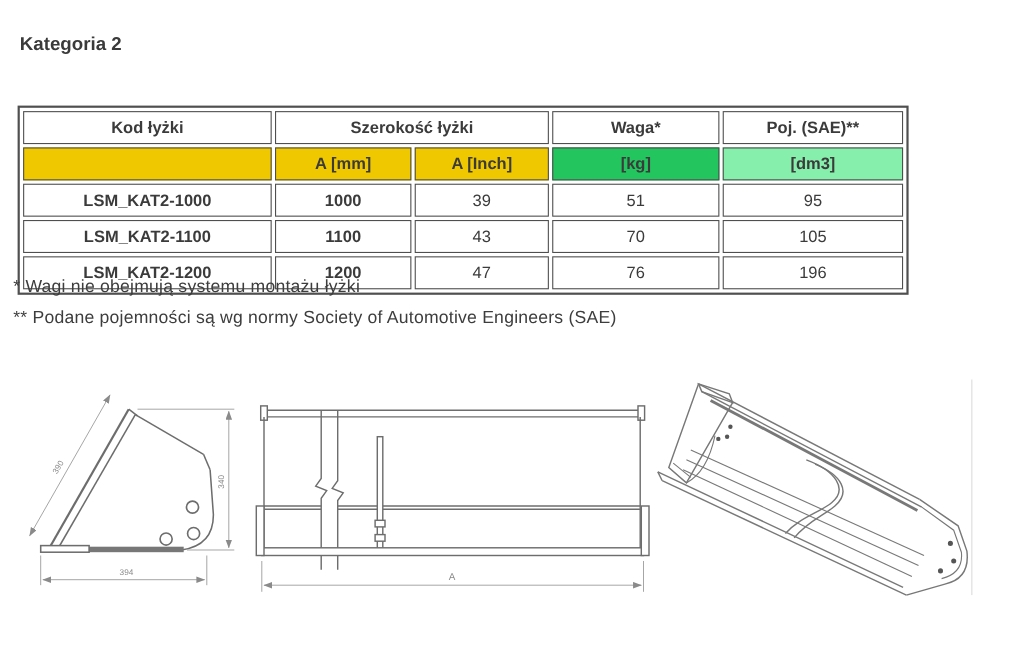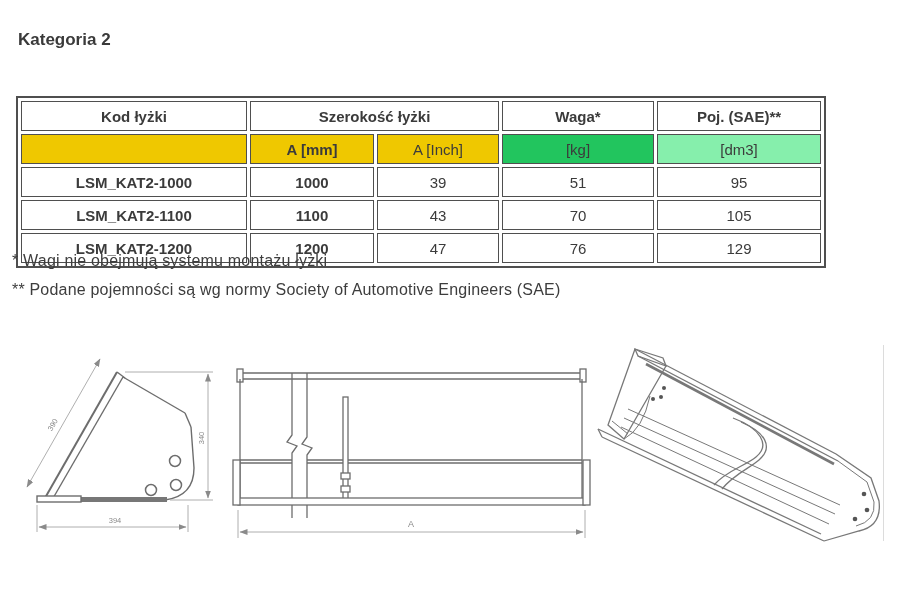--- a/index.html
+++ b/index.html
@@ -14,21 +14,21 @@
   table.spec{
     position:absolute;left:16px;top:56px;
     border-collapse:separate;border-spacing:3px;
     border:2px solid #4f4f4f;background:#fff;margin-top:40px;
   }
   table.spec td{
     border:1px solid #4f4f4f;text-align:center;vertical-align:middle;
     height:26px;padding:1px 6px;font-size:15px;color:#3b3b3b;
   }
   td.hdr{font-weight:bold;font-size:15px;}
-  td.unit{font-size:13.5px;color:#50431a;font-weight:normal;}
+  td.unit{font-size:13.5px;color:#50431a;font-weight:bold;}
   td.c-kod{width:212px;font-weight:bold;}
   td.c-mm{width:110px;font-weight:bold;}
   td.c-inch{width:108px;color:#5a5a5a;}
   td.c-kg{width:138px;color:#5a5a5a;}
   td.c-dm{width:150px;color:#5a5a5a;}
   
   .footnote{position:absolute;left:12px;font-size:16px;color:#3d3d3d;letter-spacing:.2px;}
   .fn1{top:252px;}
   .fn2{top:281px;}
   
@@ -78,21 +78,21 @@
       <td class="c-mm">1100</td>
       <td class="c-inch">43</td>
       <td class="c-kg">70</td>
       <td class="c-dm">105</td>
     </tr>
     <tr>
       <td class="c-kod">LSM_KAT2-1200</td>
       <td class="c-mm">1200</td>
       <td class="c-inch">47</td>
       <td class="c-kg">76</td>
-      <td class="c-dm">129</td>
+      <td class="c-dm">196</td>
     </tr>
   </tbody>
     </table>
 
   <div class="footnote fn1">* Wagi nie obejmują systemu montażu łyżki</div>
   <div class="footnote fn2">** Podane pojemności są wg normy Society of Automotive Engineers (SAE)</div>
 
   <svg class="drawing dv-side" width="210" height="200" viewBox="0 0 210 200">
     <defs>
       <marker id="arr1" markerWidth="9" markerHeight="8" refX="7.5" refY="3" orient="auto-start-reverse" markerUnits="userSpaceOnUse">

